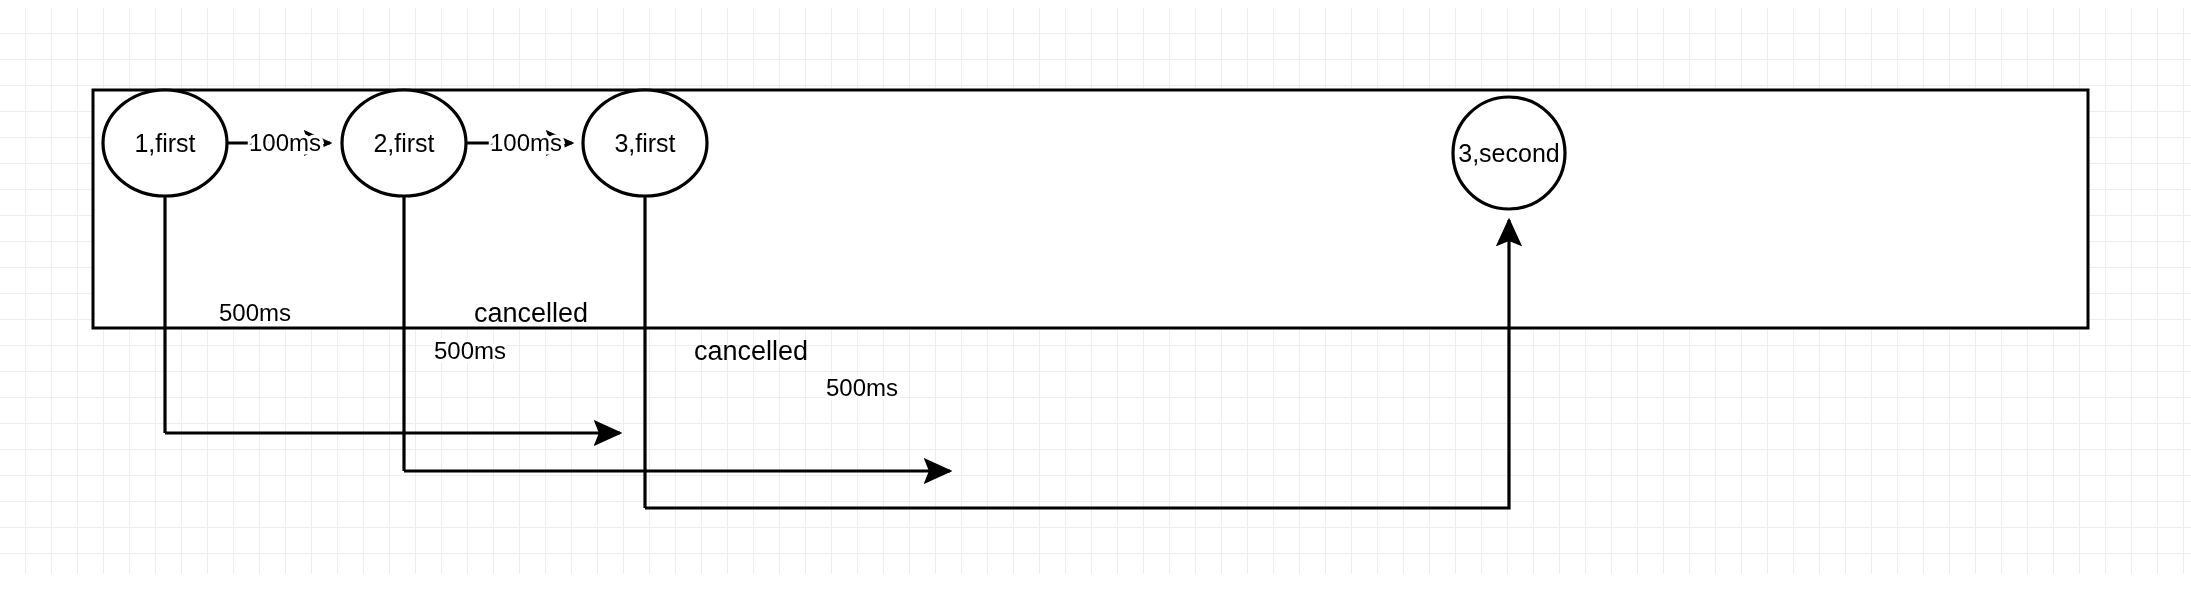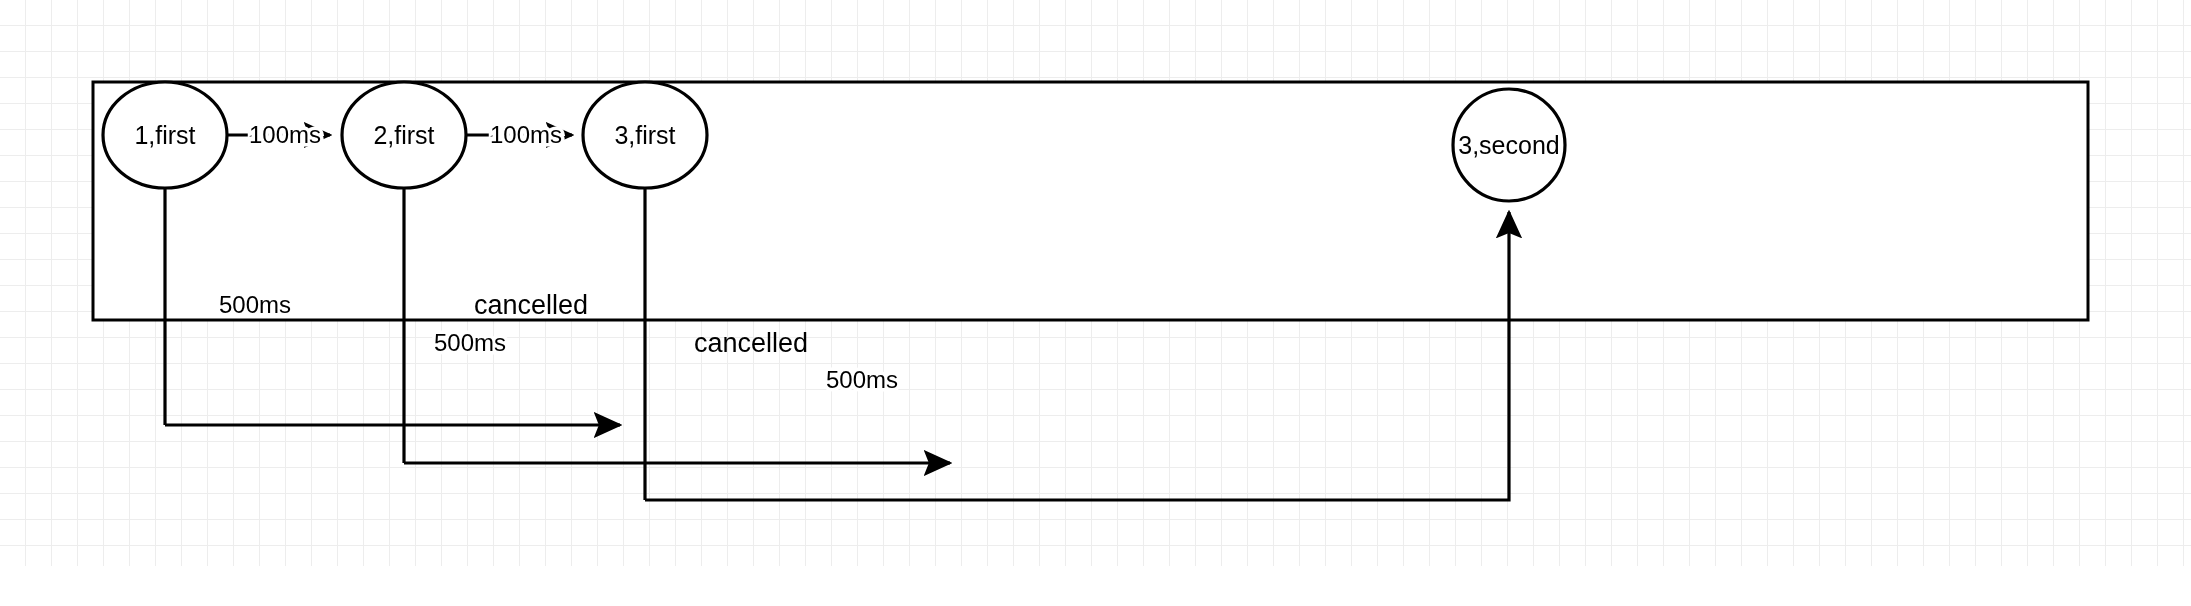--- a/index.html
+++ b/index.html
@@ -9,20 +9,21 @@
     background-color:#ffffff;
     background-image:
       linear-gradient(to right, #ededed 1px, transparent 1px),
       linear-gradient(to bottom, #ededed 1px, transparent 1px),
       linear-gradient(to right, #d6d6d6 1px, transparent 1px),
       linear-gradient(to bottom, #d6d6d6 1px, transparent 1px);
     background-size:26px 26px, 26px 26px, 104px 104px, 104px 104px;
     background-position:-1px -1px, -1px -1px, -1px -1px, -1px -1px;
     overflow:hidden;
     font-family:"Liberation Sans", sans-serif;
+    margin-top:8px;
   }
   #diagram{position:absolute;left:0;top:0;width:2191px;height:606px;}
   .lbl{
     font-family:"Liberation Sans", sans-serif;
     fill:#000000;
   }
   .node-lbl{font-size:25px;}
   .edge-lbl{font-size:24px;}
   .term-lbl{font-size:27px;}
 </style>

